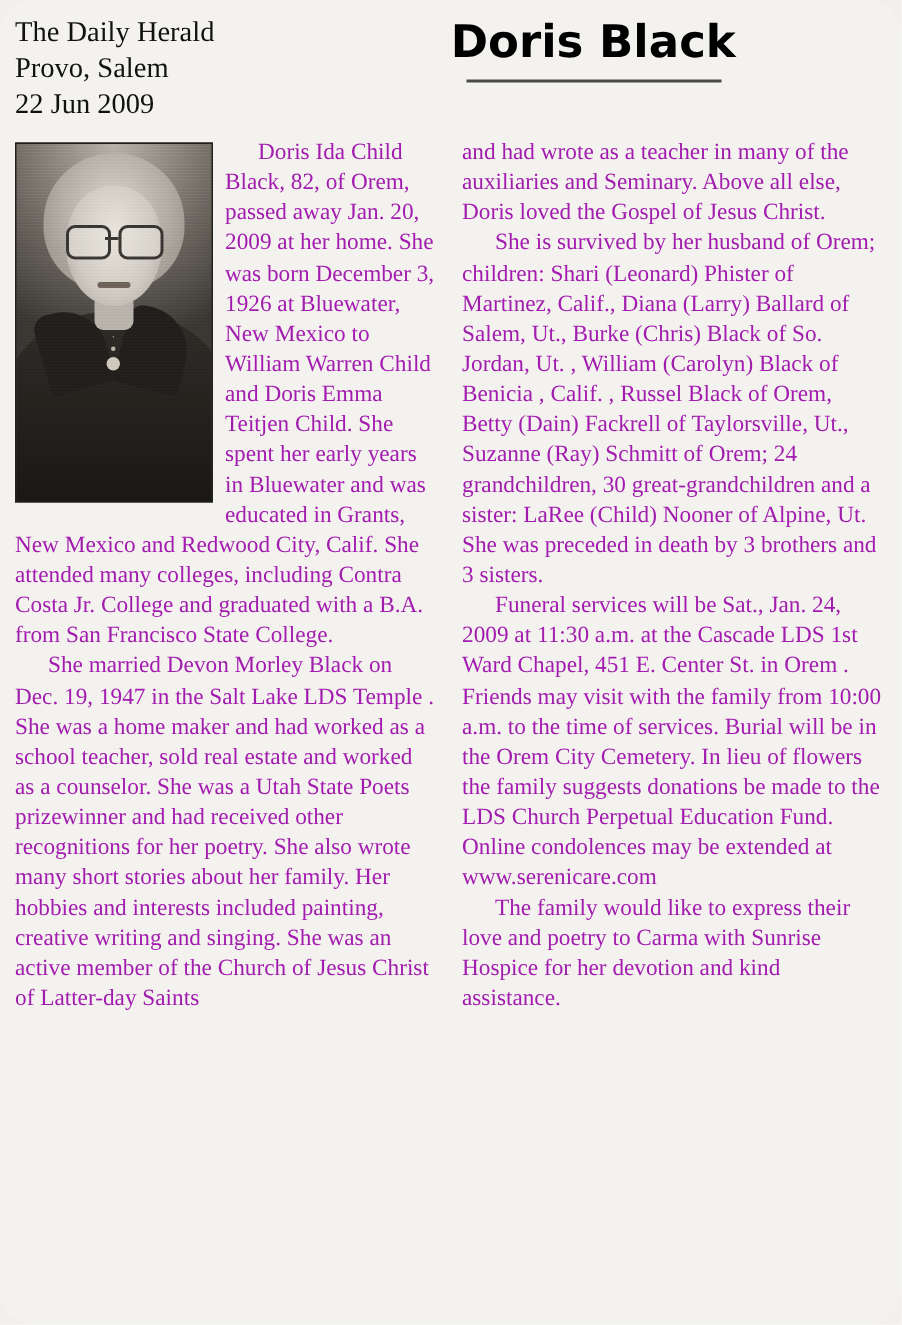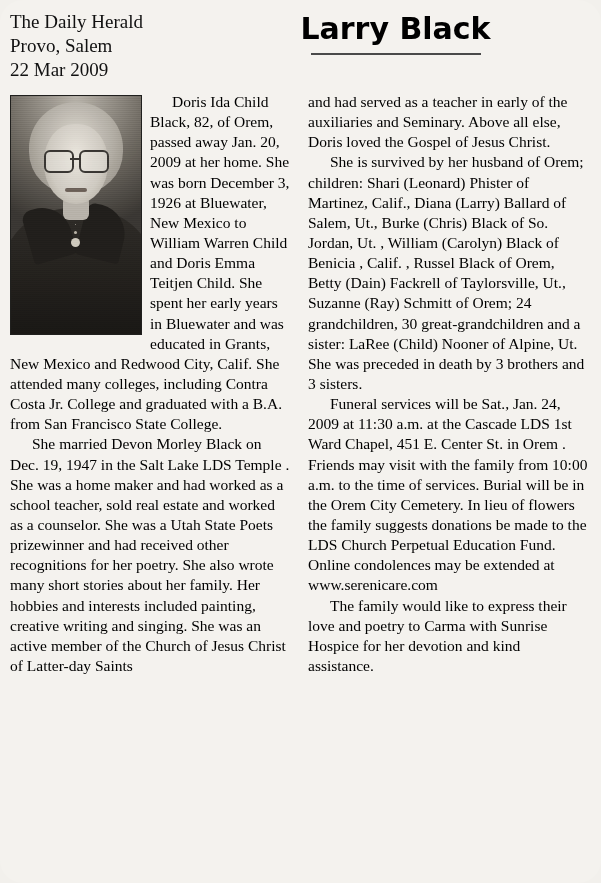--- a/index.html
+++ b/index.html
@@ -63,21 +63,21 @@
   .columns {
     display: flex;
     gap: 18px;
     height: 790px;
   }
   .col {
     width: 280px;
     font-size: 15.5px;
     line-height: 1.3;
     text-align: left;
-    color: #000000;
+    color: #a21caf;
   }
   .col p {
     margin: 0 0 0 0;
     text-indent: 22px;
     hyphens: none;
   }
   .col p.cont {
     text-indent: 0;
   }
   .photo {
@@ -193,24 +193,24 @@
 </style>
 </head>
 <body>
 
 <div class="page">
 
   <div class="masthead">
     <div class="source">
       <div>The Daily Herald</div>
       <div>Provo, Salem</div>
-      <div>22 Mar 2009</div>
+      <div>22 Jun 2009</div>
     </div>
     <div class="headline-wrap">
-      <div class="headline">Larry Black</div>
+      <div class="headline">Doris Black</div>
       <div class="headline-rule"></div>
     </div>
   </div>
 
   <div class="columns">
 
     <div class="col">
       <div class="photo">
         <div class="bg"></div>
         <div class="body"></div>
@@ -224,20 +224,20 @@
         <div class="bridge"></div>
         <div class="mouth"></div>
         <div class="pendant"></div>
         <div class="grain"></div>
       </div>
       <p>Doris Ida Child Black, 82, of Orem, passed away Jan. 20, 2009 at her home. She was born December 3, 1926 at Bluewater, New Mexico to William Warren Child and Doris Emma Teitjen Child. She spent her early years in Bluewater and was educated in Grants, New Mexico and Redwood City, Calif. She attended many colleges, including Contra Costa Jr. College and graduated with a B.A. from San Francisco State College.</p>
       <p>She married Devon Morley Black on Dec. 19, 1947 in the Salt Lake LDS Temple . She was a home maker and had worked as a school teacher, sold real estate and worked as a counselor. She was a Utah State Poets prizewinner and had received other recognitions for her poetry. She also wrote many short stories about her family. Her hobbies and interests included painting, creative writing and singing. She was an active member of the Church of Jesus Christ of Latter-day Saints</p>
     </div>
 
     <div class="col">
-      <p class="cont">and had served as a teacher in early of the auxiliaries and Seminary. Above all else, Doris loved the Gospel of Jesus Christ.</p>
+      <p class="cont">and had wrote as a teacher in many of the auxiliaries and Seminary. Above all else, Doris loved the Gospel of Jesus Christ.</p>
       <p>She is survived by her husband of Orem; children: Shari (Leonard) Phister of Martinez, Calif., Diana (Larry) Ballard of Salem, Ut., Burke (Chris) Black of So. Jordan, Ut. , William (Carolyn) Black of Benicia , Calif. , Russel Black of Orem, Betty (Dain) Fackrell of Taylorsville, Ut., Suzanne (Ray) Schmitt of Orem; 24 grandchildren, 30 great-grandchildren and a sister: LaRee (Child) Nooner of Alpine, Ut. She was preceded in death by 3 brothers and 3 sisters.</p>
       <p>Funeral services will be Sat., Jan. 24, 2009 at 11:30 a.m. at the Cascade LDS 1st Ward Chapel, 451 E. Center St. in Orem . Friends may visit with the family from 10:00 a.m. to the time of services. Burial will be in the Orem City Cemetery. In lieu of flowers the family suggests donations be made to the LDS Church Perpetual Education Fund. Online condolences may be extended at www.serenicare.com</p>
       <p>The family would like to express their love and poetry to Carma with Sunrise Hospice for her devotion and kind assistance.</p>
     </div>
 
   </div>
 </div>
 
 </body></html>

